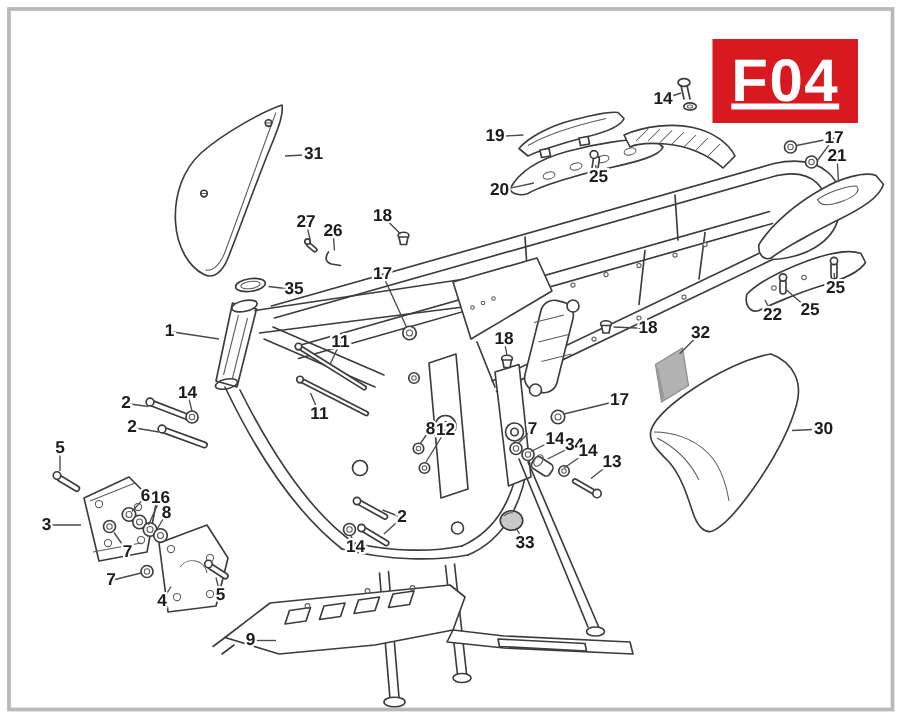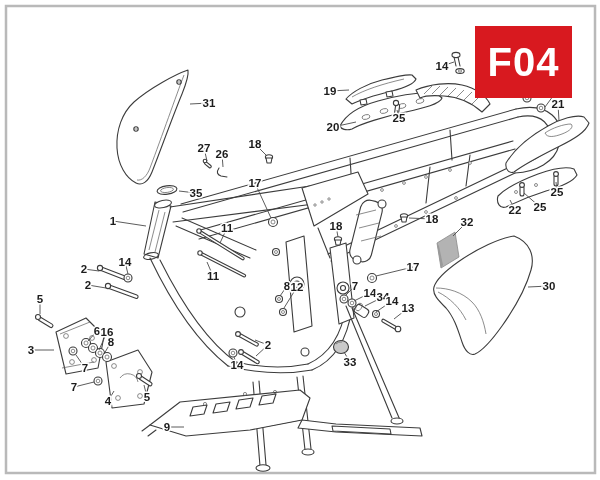--- a/index.html
+++ b/index.html
@@ -7,24 +7,24 @@
          font-family:"Liberation Sans",sans-serif;}
   #art{position:absolute;left:0;top:0;}
   
   .ln{stroke:#3c3c3c;stroke-width:1.1;fill:none;stroke-linecap:round;stroke-linejoin:round;}
   .fw{stroke:#3c3c3c;stroke-width:1.1;fill:#ffffff;stroke-linejoin:round;}
   .thin{stroke:#5a5a5a;stroke-width:0.7;fill:none;}
   .leader{stroke:#4a4a4a;stroke-width:0.9;}
   .callout{font:bold 11.5px "Liberation Sans",sans-serif;fill:#1c1c1c;
            stroke:#ffffff;stroke-width:3px;paint-order:stroke;
            text-anchor:middle;dominant-baseline:central;}
-  #code-badge{position:absolute;left:475px;top:26px;width:97px;height:72px;
+  #code-badge{position:absolute;left:475px;top:26px;width:97px;height:56px;
               background:#d8191f;color:#ffffff;display:flex;align-items:center;justify-content:center;
               font-weight:bold;font-size:40px;letter-spacing:1px;
-              font-family:"Liberation Sans",sans-serif;}
+              font-family:"Liberation Sans",sans-serif;text-decoration:underline;}
 </style>
 </head>
 <body>
 
 <div id="stage">
   <svg id="art" width="600" height="480" viewBox="0 0 600 480">
 
     <rect x="6" y="6" width="589" height="467" fill="none" stroke="#b9b9b9" stroke-width="2.5"></rect>
 
     <g>

